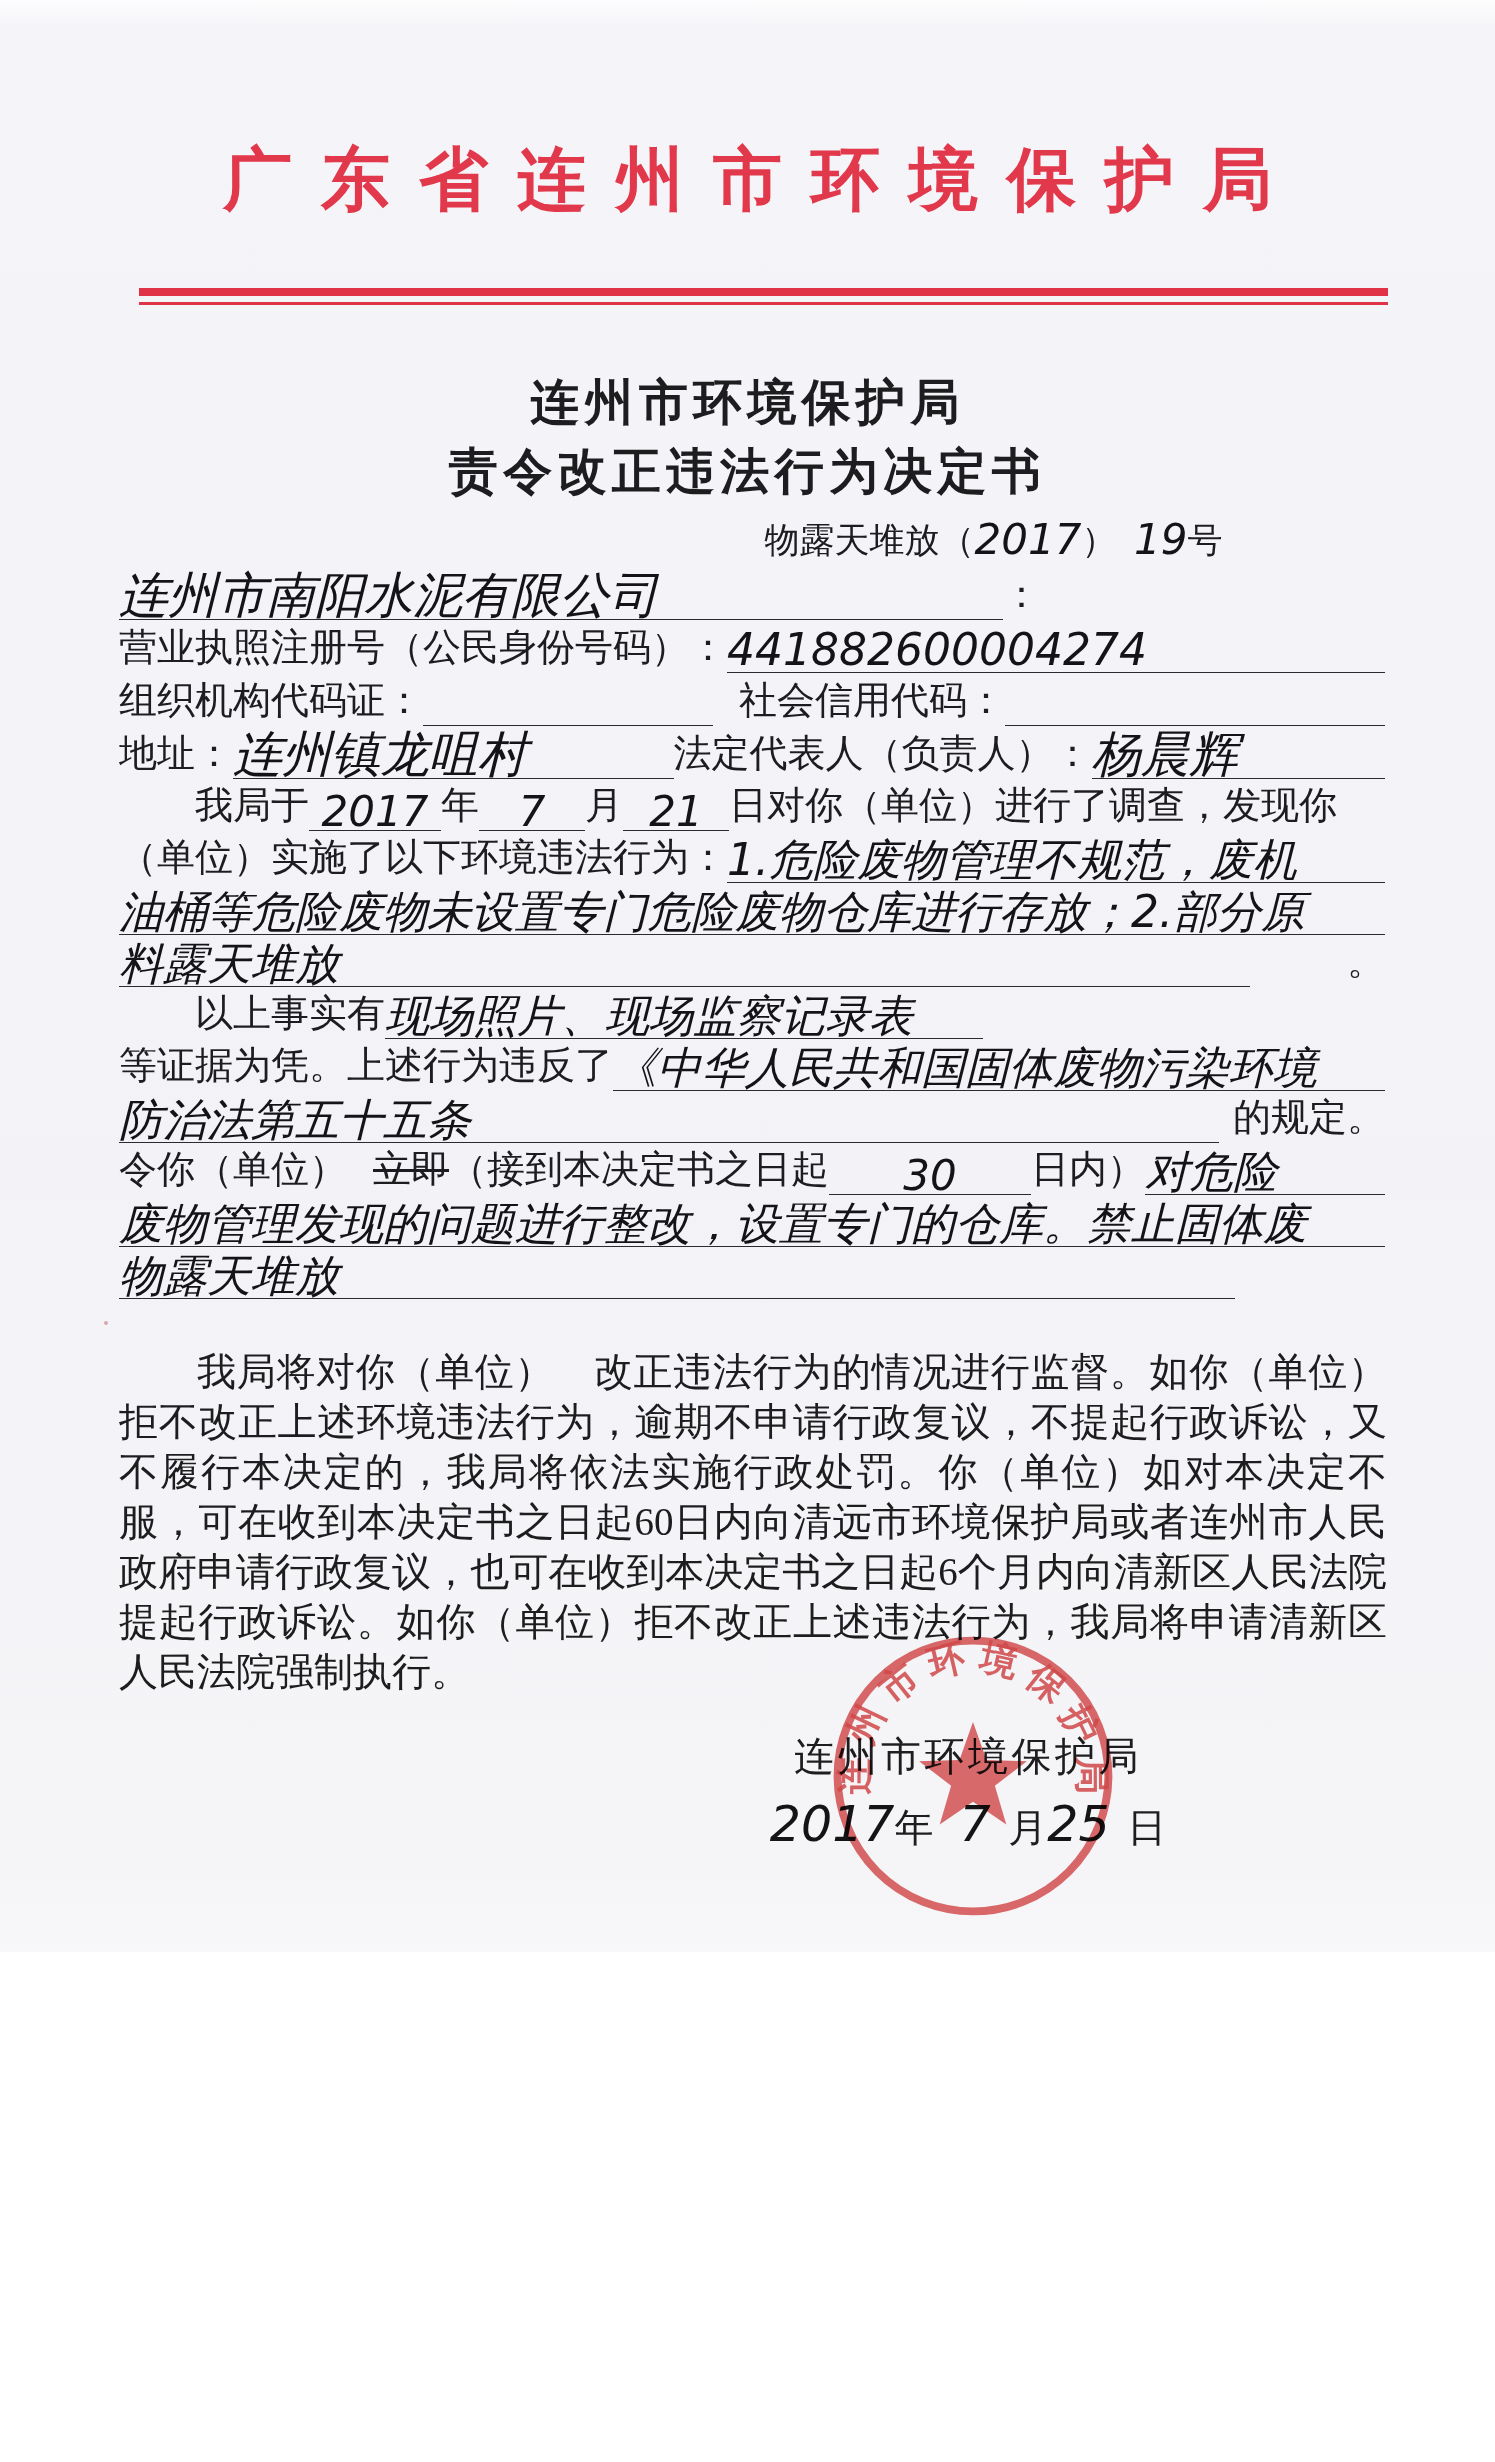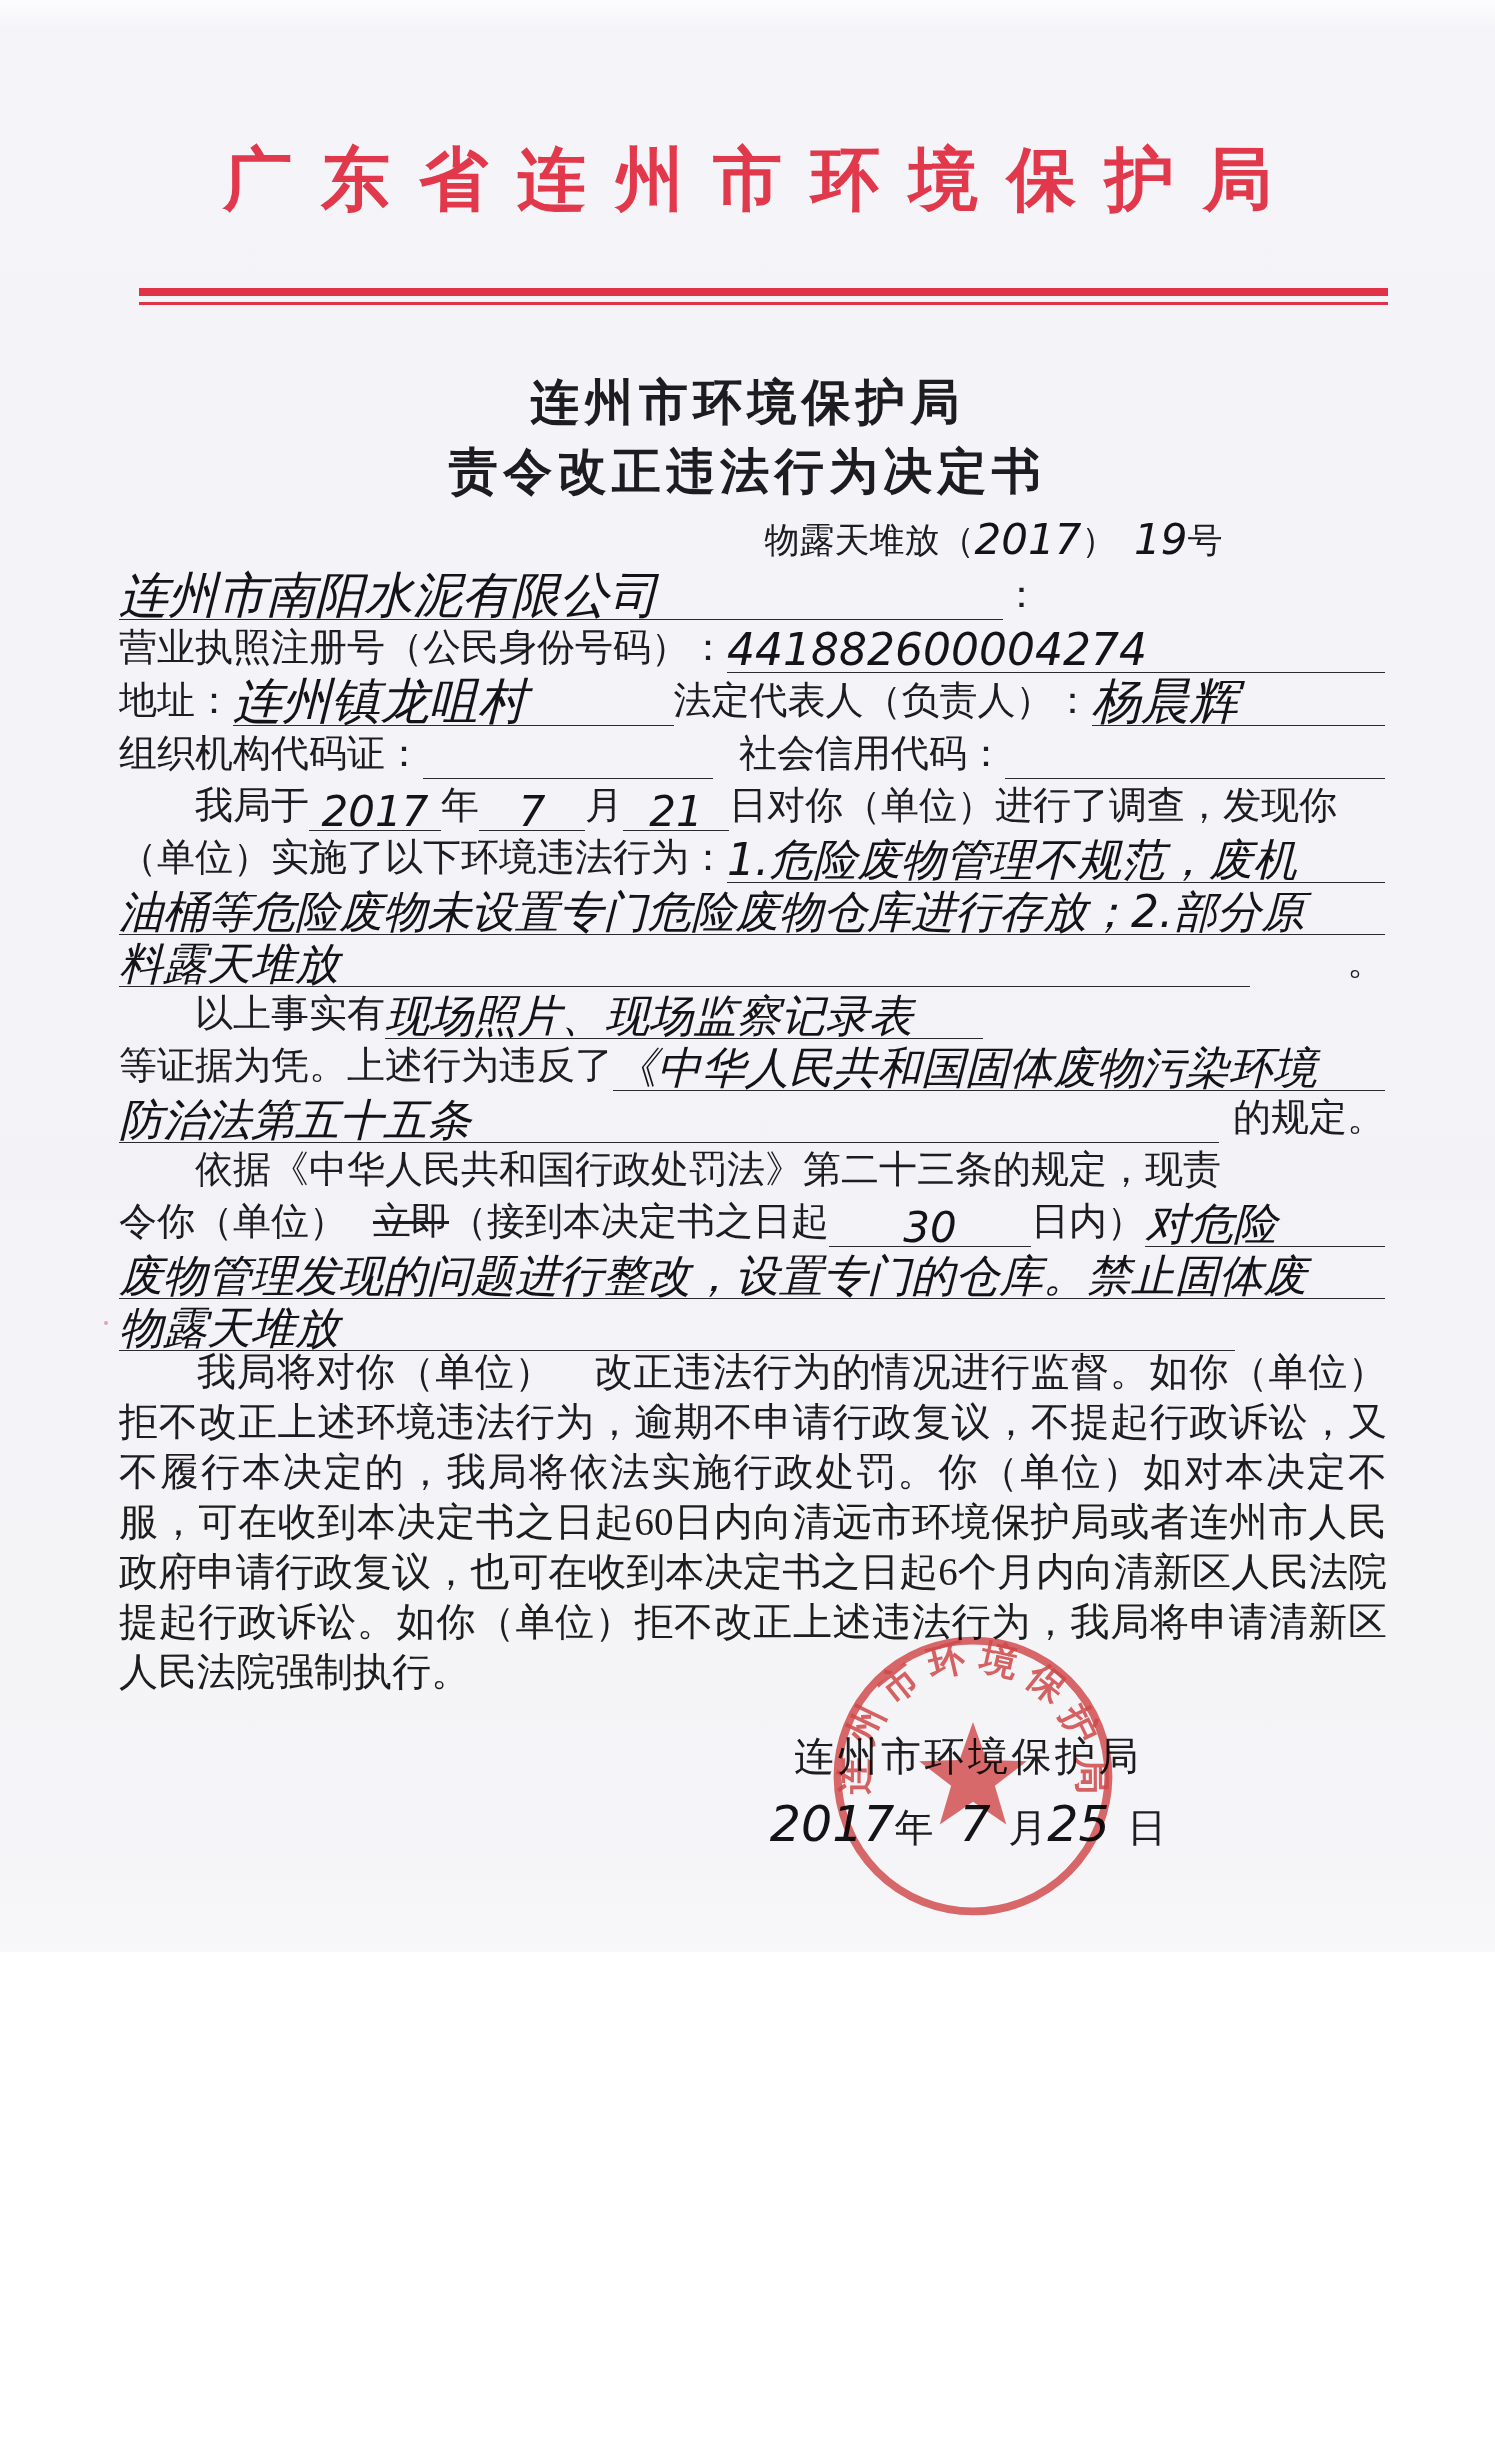--- a/index.html
+++ b/index.html
@@ -64,32 +64,32 @@
         <span>：</span>
         <span class="nofill"></span>
     </div>
 
     <div class="line h60">
       <span>营业执照注册号（公民身份号码）：</span>
         <span class="fill"><span class="hw">441882600004274</span></span>
     </div>
 
     <div class="line h60">
-      <span>地址：</span>
-        <span class="fill" style="max-width:475px;"><span class="hw hw-big">连州镇龙咀村</span></span>
-        <span>法定代表人（负责人）：</span>
-        <span class="fill"><span class="hw hw-big">杨晨辉</span></span>
-    </div>
-
-    <div class="line h60">
       <span>组织机构代码证：</span>
         <span class="fill" style="max-width:290px;"></span>
         <span class="gap30"></span>
         <span>社会信用代码：</span>
         <span class="fill"></span>
+    </div>
+
+    <div class="line h60">
+      <span>地址：</span>
+        <span class="fill" style="max-width:475px;"><span class="hw hw-big">连州镇龙咀村</span></span>
+        <span>法定代表人（负责人）：</span>
+        <span class="fill"><span class="hw hw-big">杨晨辉</span></span>
     </div>
 
     <div class="line h59">
       <span class="indent">我局于</span>
         <span class="numslot w150">
           <span class="hw hw-num">2017</span>
         </span>
         <span>年</span>
         <span class="numslot w120">
           <span class="hw hw-num">7</span>
@@ -122,23 +122,20 @@
       <span>等证据为凭。上述行为违反了</span>
         <span class="fill"><span class="hw">《中华人民共和国固体废物污染环境</span></span>
     </div>
     <div class="line h59">
       <span class="u"><span class="hw">防治法第五十五条</span></span>
         <span class="fill" style="margin-right:14px;"></span>
         <span>的规定。</span>
     </div>
 
     <div class="line h59">
-      <span class="indent">依据《中华人民共和国行政处罚法》第二十三条的规定，现责</span>
-    </div>
-    <div class="line h59">
       <span>令你（单位）</span>
         <span class="gap30"></span>
         <span class="strike">立即</span>
         <span>（接到本决定书之日起</span>
         <span class="numslot w230">
           <span class="hw hw-num">30</span>
         </span>
         <span>日内）</span>
         <span class="fill"><span class="hw">对危险</span></span>
     </div>

